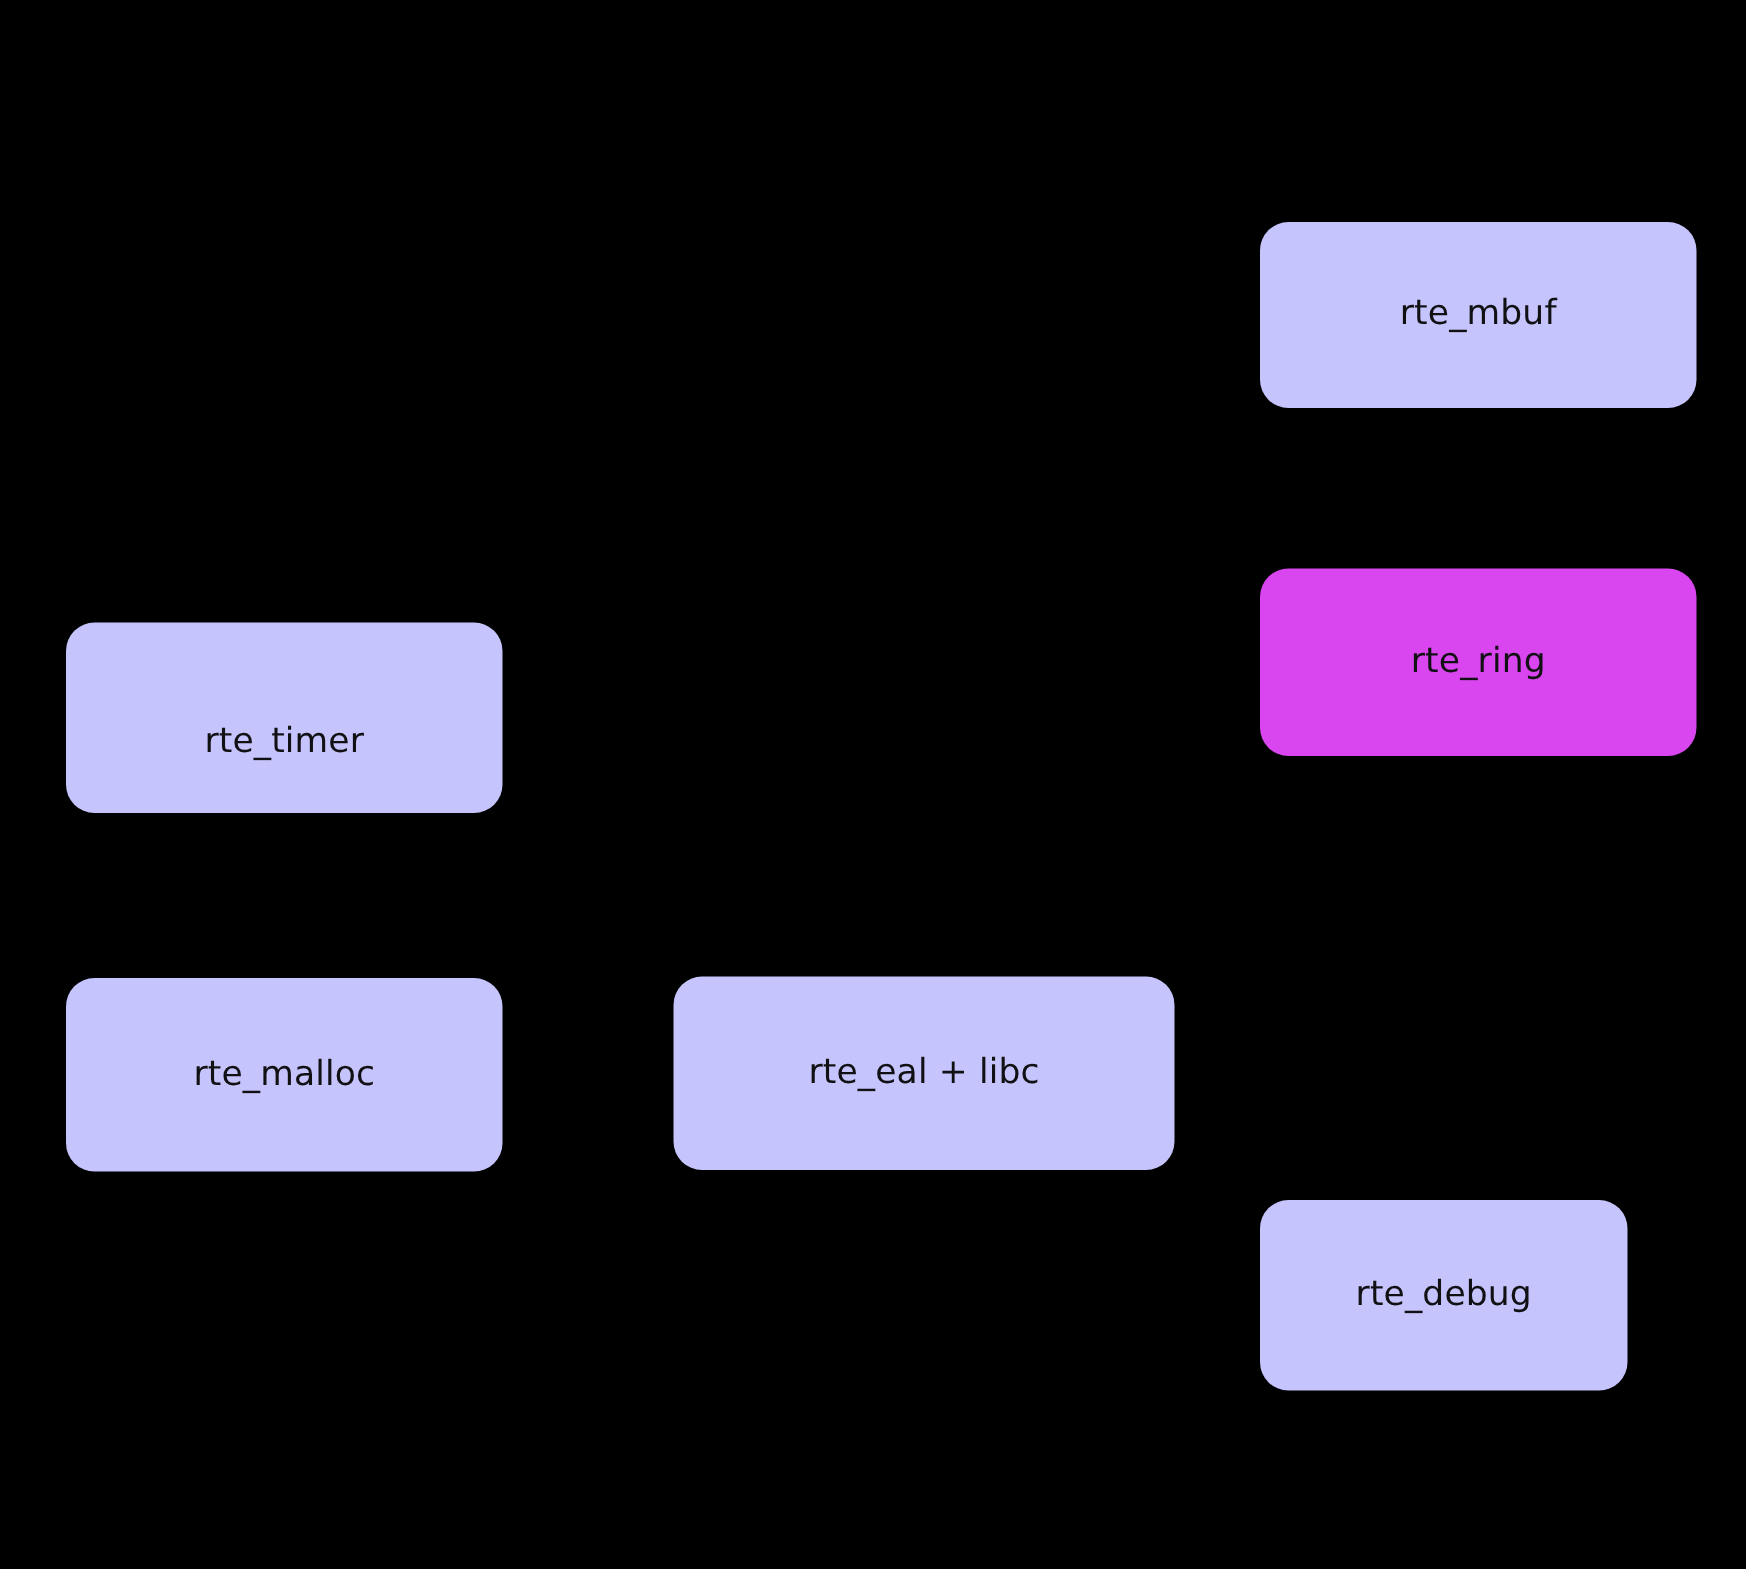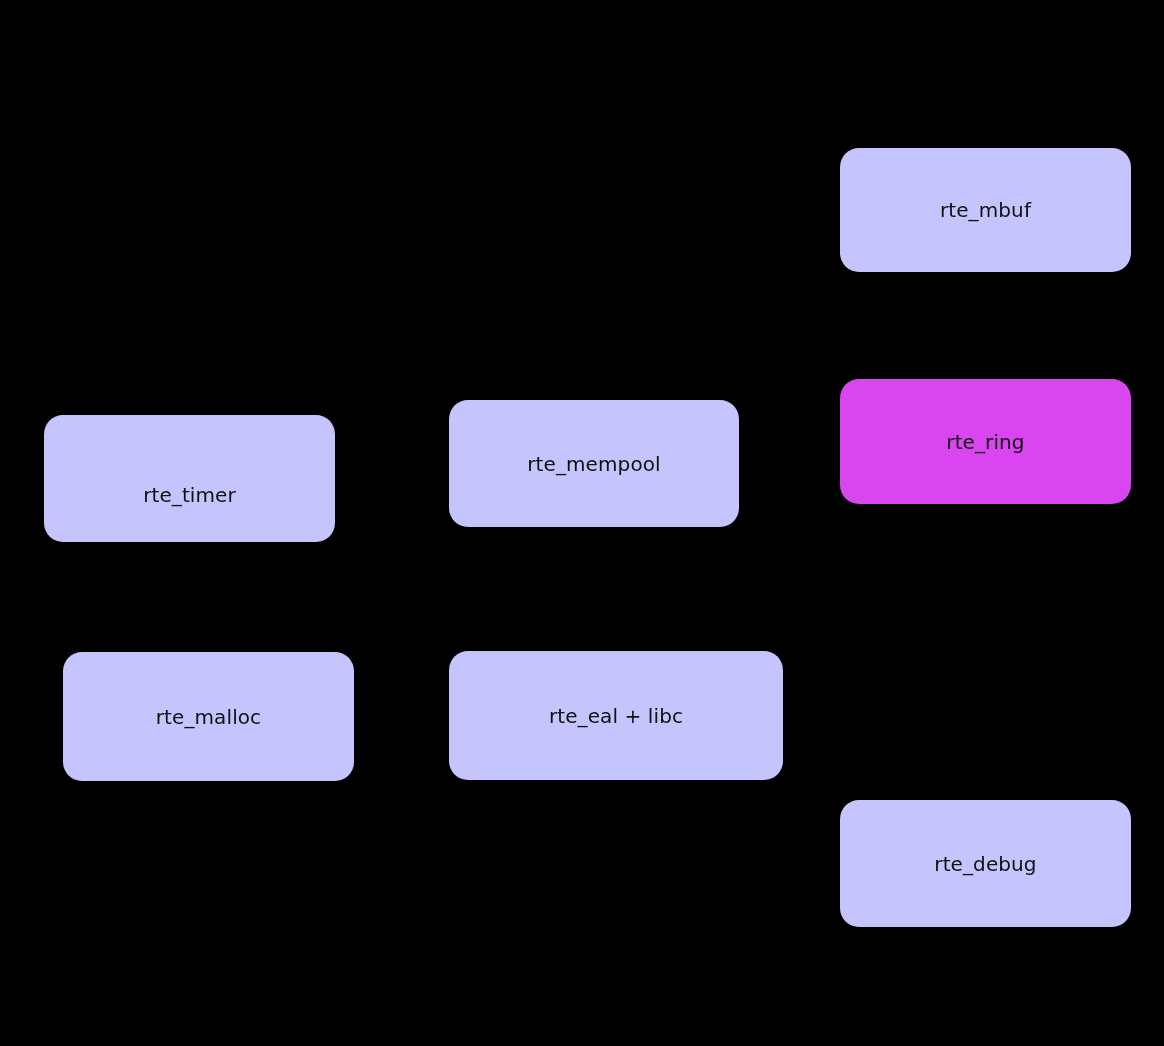--- a/index.html
+++ b/index.html
@@ -31,21 +31,21 @@
     box-sizing: border-box;
     display: flex;
     align-items: center;
     justify-content: center;
     border-radius: 19px;
     background: #c5c4fc;
     text-align: center;
   }
   .node-label {
     color: #111013;
-    font-size: 20px;
+    font-size: 23px;
     font-weight: 400;
     line-height: 1.1;
     letter-spacing: 0.1px;
     white-space: nowrap;
   }
 </style>
 </head>
 <body style="background: rgb(0, 0, 0);">
 
 <div id="diagram-canvas" style="width: 1164px; height: 1046px; background: rgb(0, 0, 0);">
@@ -60,33 +60,30 @@
     </svg>
 
   <div class="node" style="left: 840px; top: 148px; width: 291px; height: 124px; background: rgb(197, 196, 252);">
     <span class="node-label" style="color: rgb(17, 16, 19);">rte_mbuf</span>
   </div>
 
   <div class="node" style="left: 44px; top: 415px; width: 291px; height: 127px; background: rgb(197, 196, 252);">
     <span class="node-label" style="color: rgb(17, 16, 19); margin-top: 32px;">rte_timer</span>
   </div>
 
-  <div class="node" style="left: 449px; top: 400px; width: 290px; height: 127px; background: rgb(197, 196, 252);">
-    <span class="node-label" style="color: rgb(17, 16, 19);">rte_mempool</span>
-  </div>
 
   <div class="node" style="left: 840px; top: 379px; width: 291px; height: 125px; background: #d946ef;">
     <span class="node-label" style="color: rgb(17, 16, 19);">rte_ring</span>
   </div>
 
-  <div class="node" style="left: 44px; top: 652px; width: 291px; height: 129px; background: rgb(197, 196, 252); margin-left: 19px;">
+  <div class="node" style="left: 44px; top: 652px; width: 291px; height: 129px; background: rgb(197, 196, 252);">
     <span class="node-label" style="color: rgb(17, 16, 19);">rte_malloc</span>
   </div>
 
   <div class="node" style="left: 449px; top: 651px; width: 334px; height: 129px; background: rgb(197, 196, 252);">
     <span class="node-label" style="color: rgb(17, 16, 19);">rte_eal + libc</span>
   </div>
 
-  <div class="node" style="left: 840px; top: 800px; width: 291px; height: 127px; background: rgb(197, 196, 252);">
+  <div class="node" style="left: 840px; top: 800px; width: 245px; height: 127px; background: rgb(197, 196, 252);">
     <span class="node-label" style="color: rgb(17, 16, 19);">rte_debug</span>
   </div>
 
 </div>
 
 </body></html>

